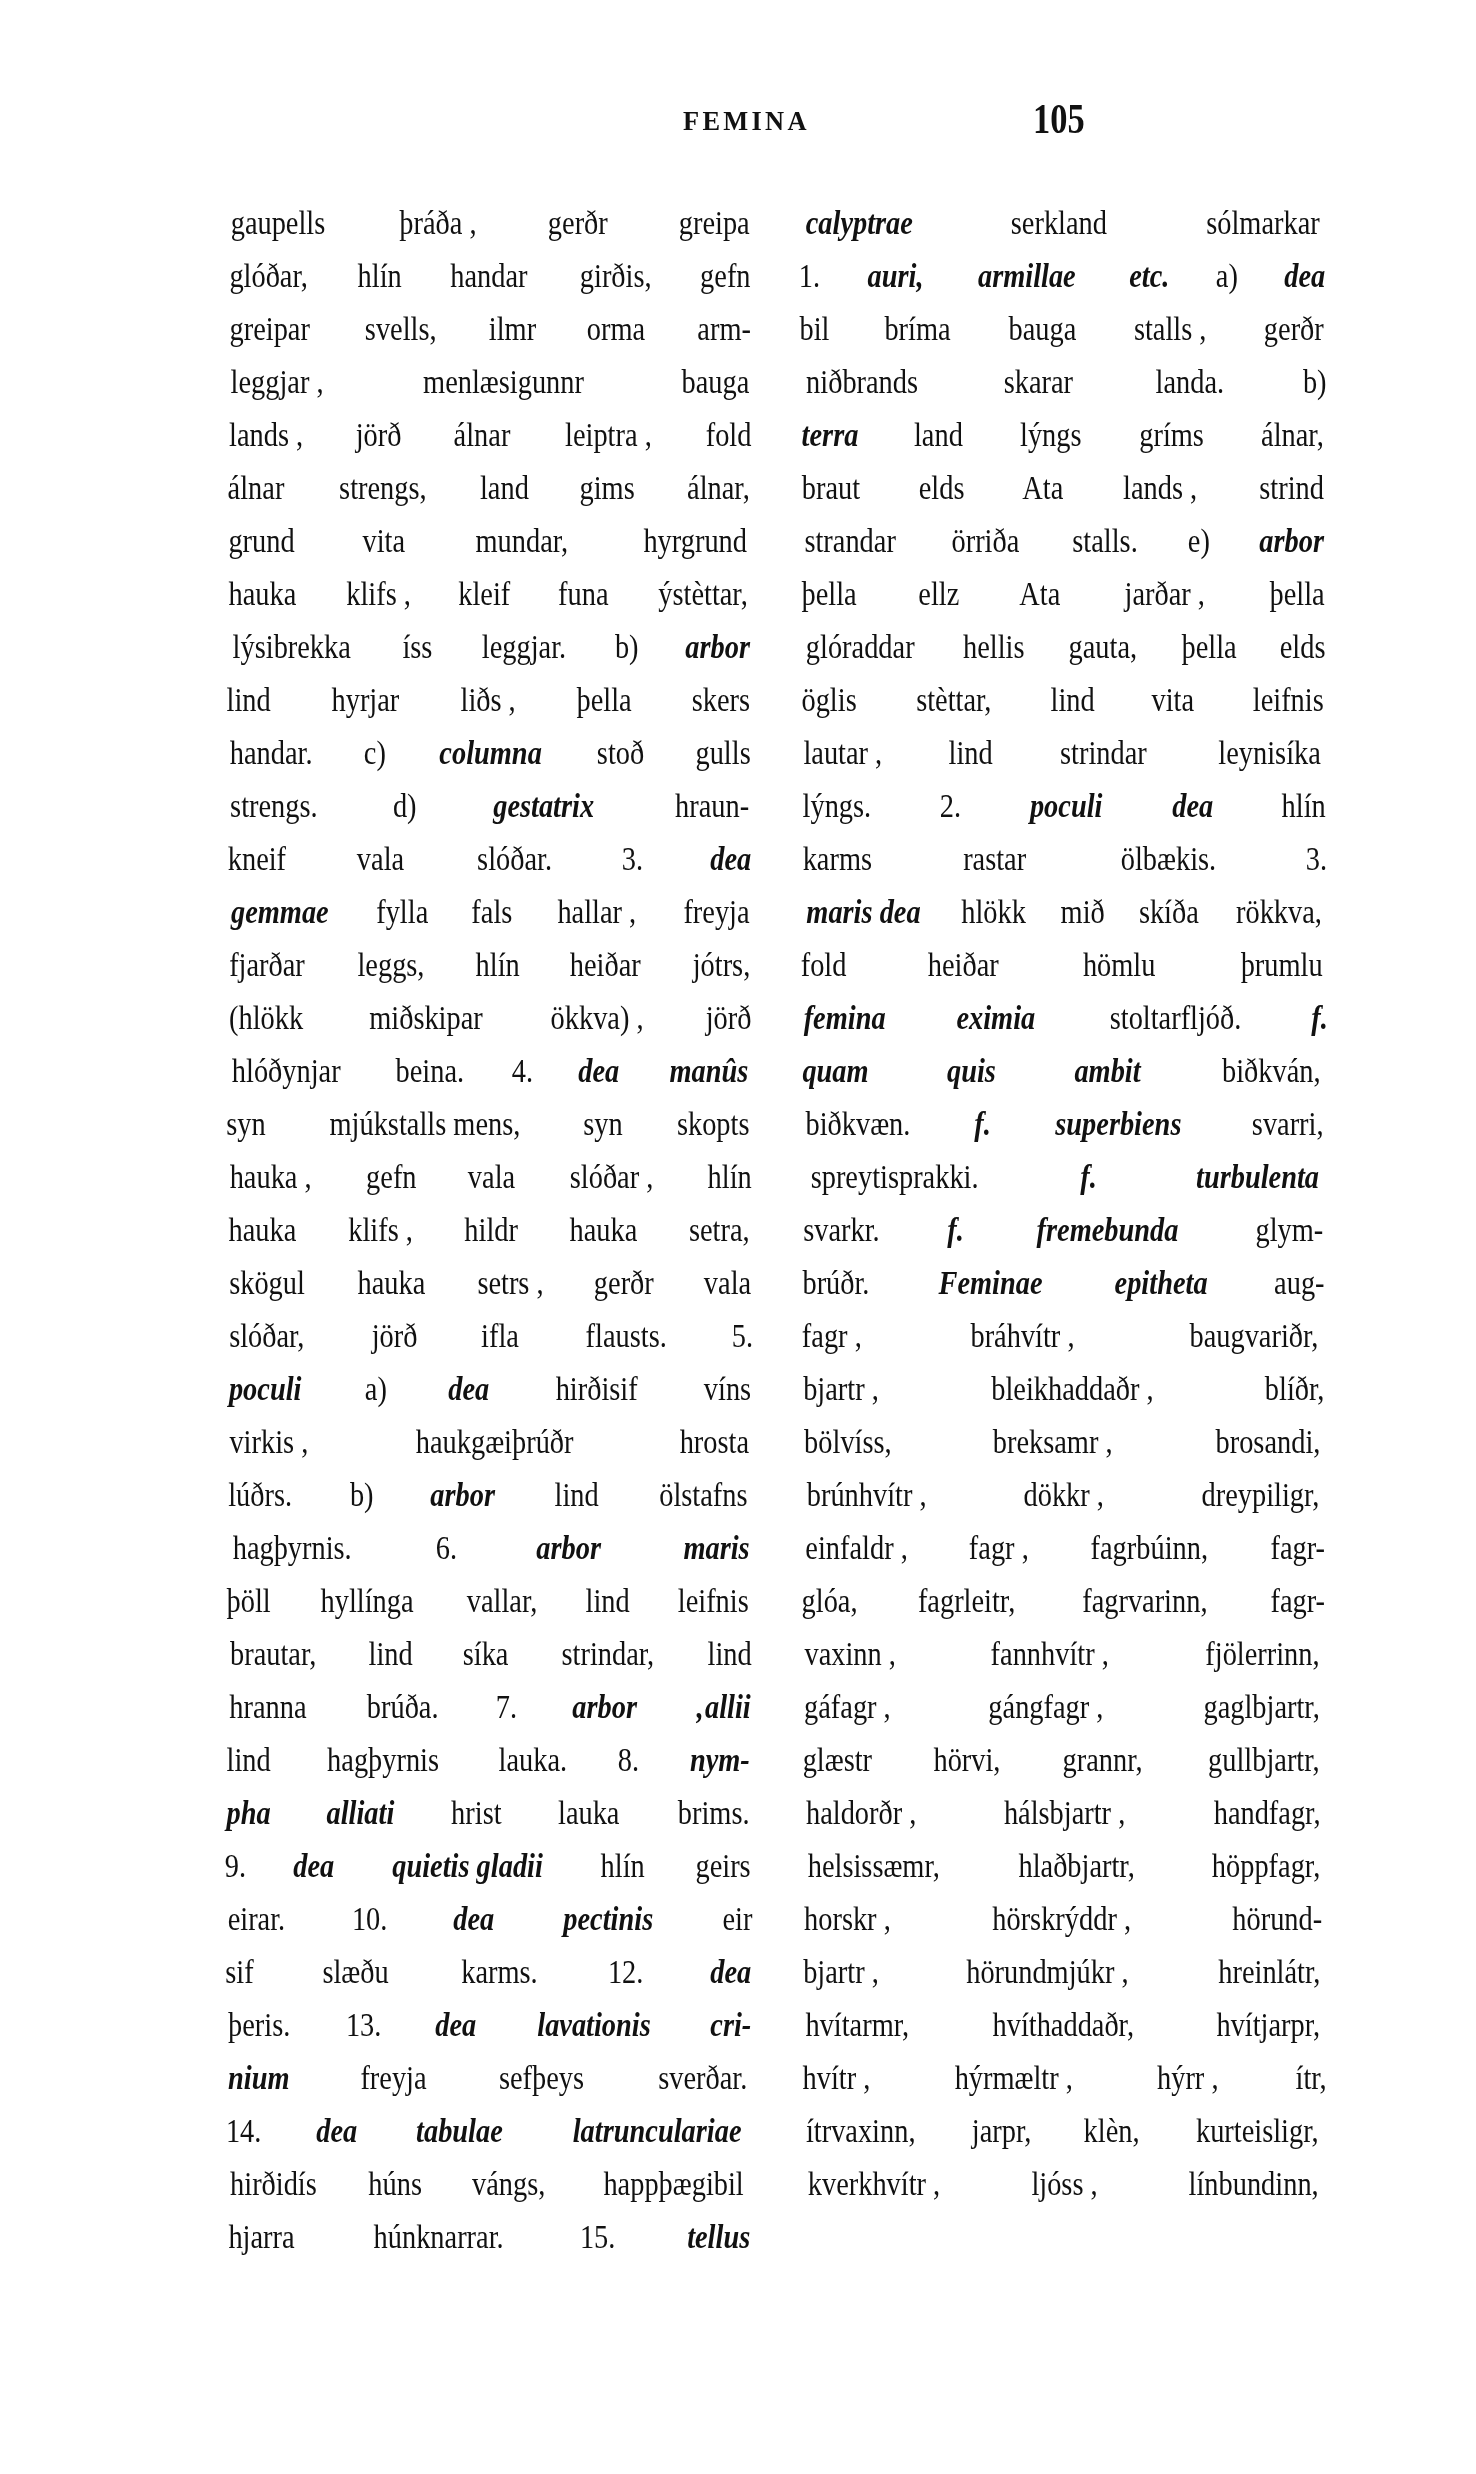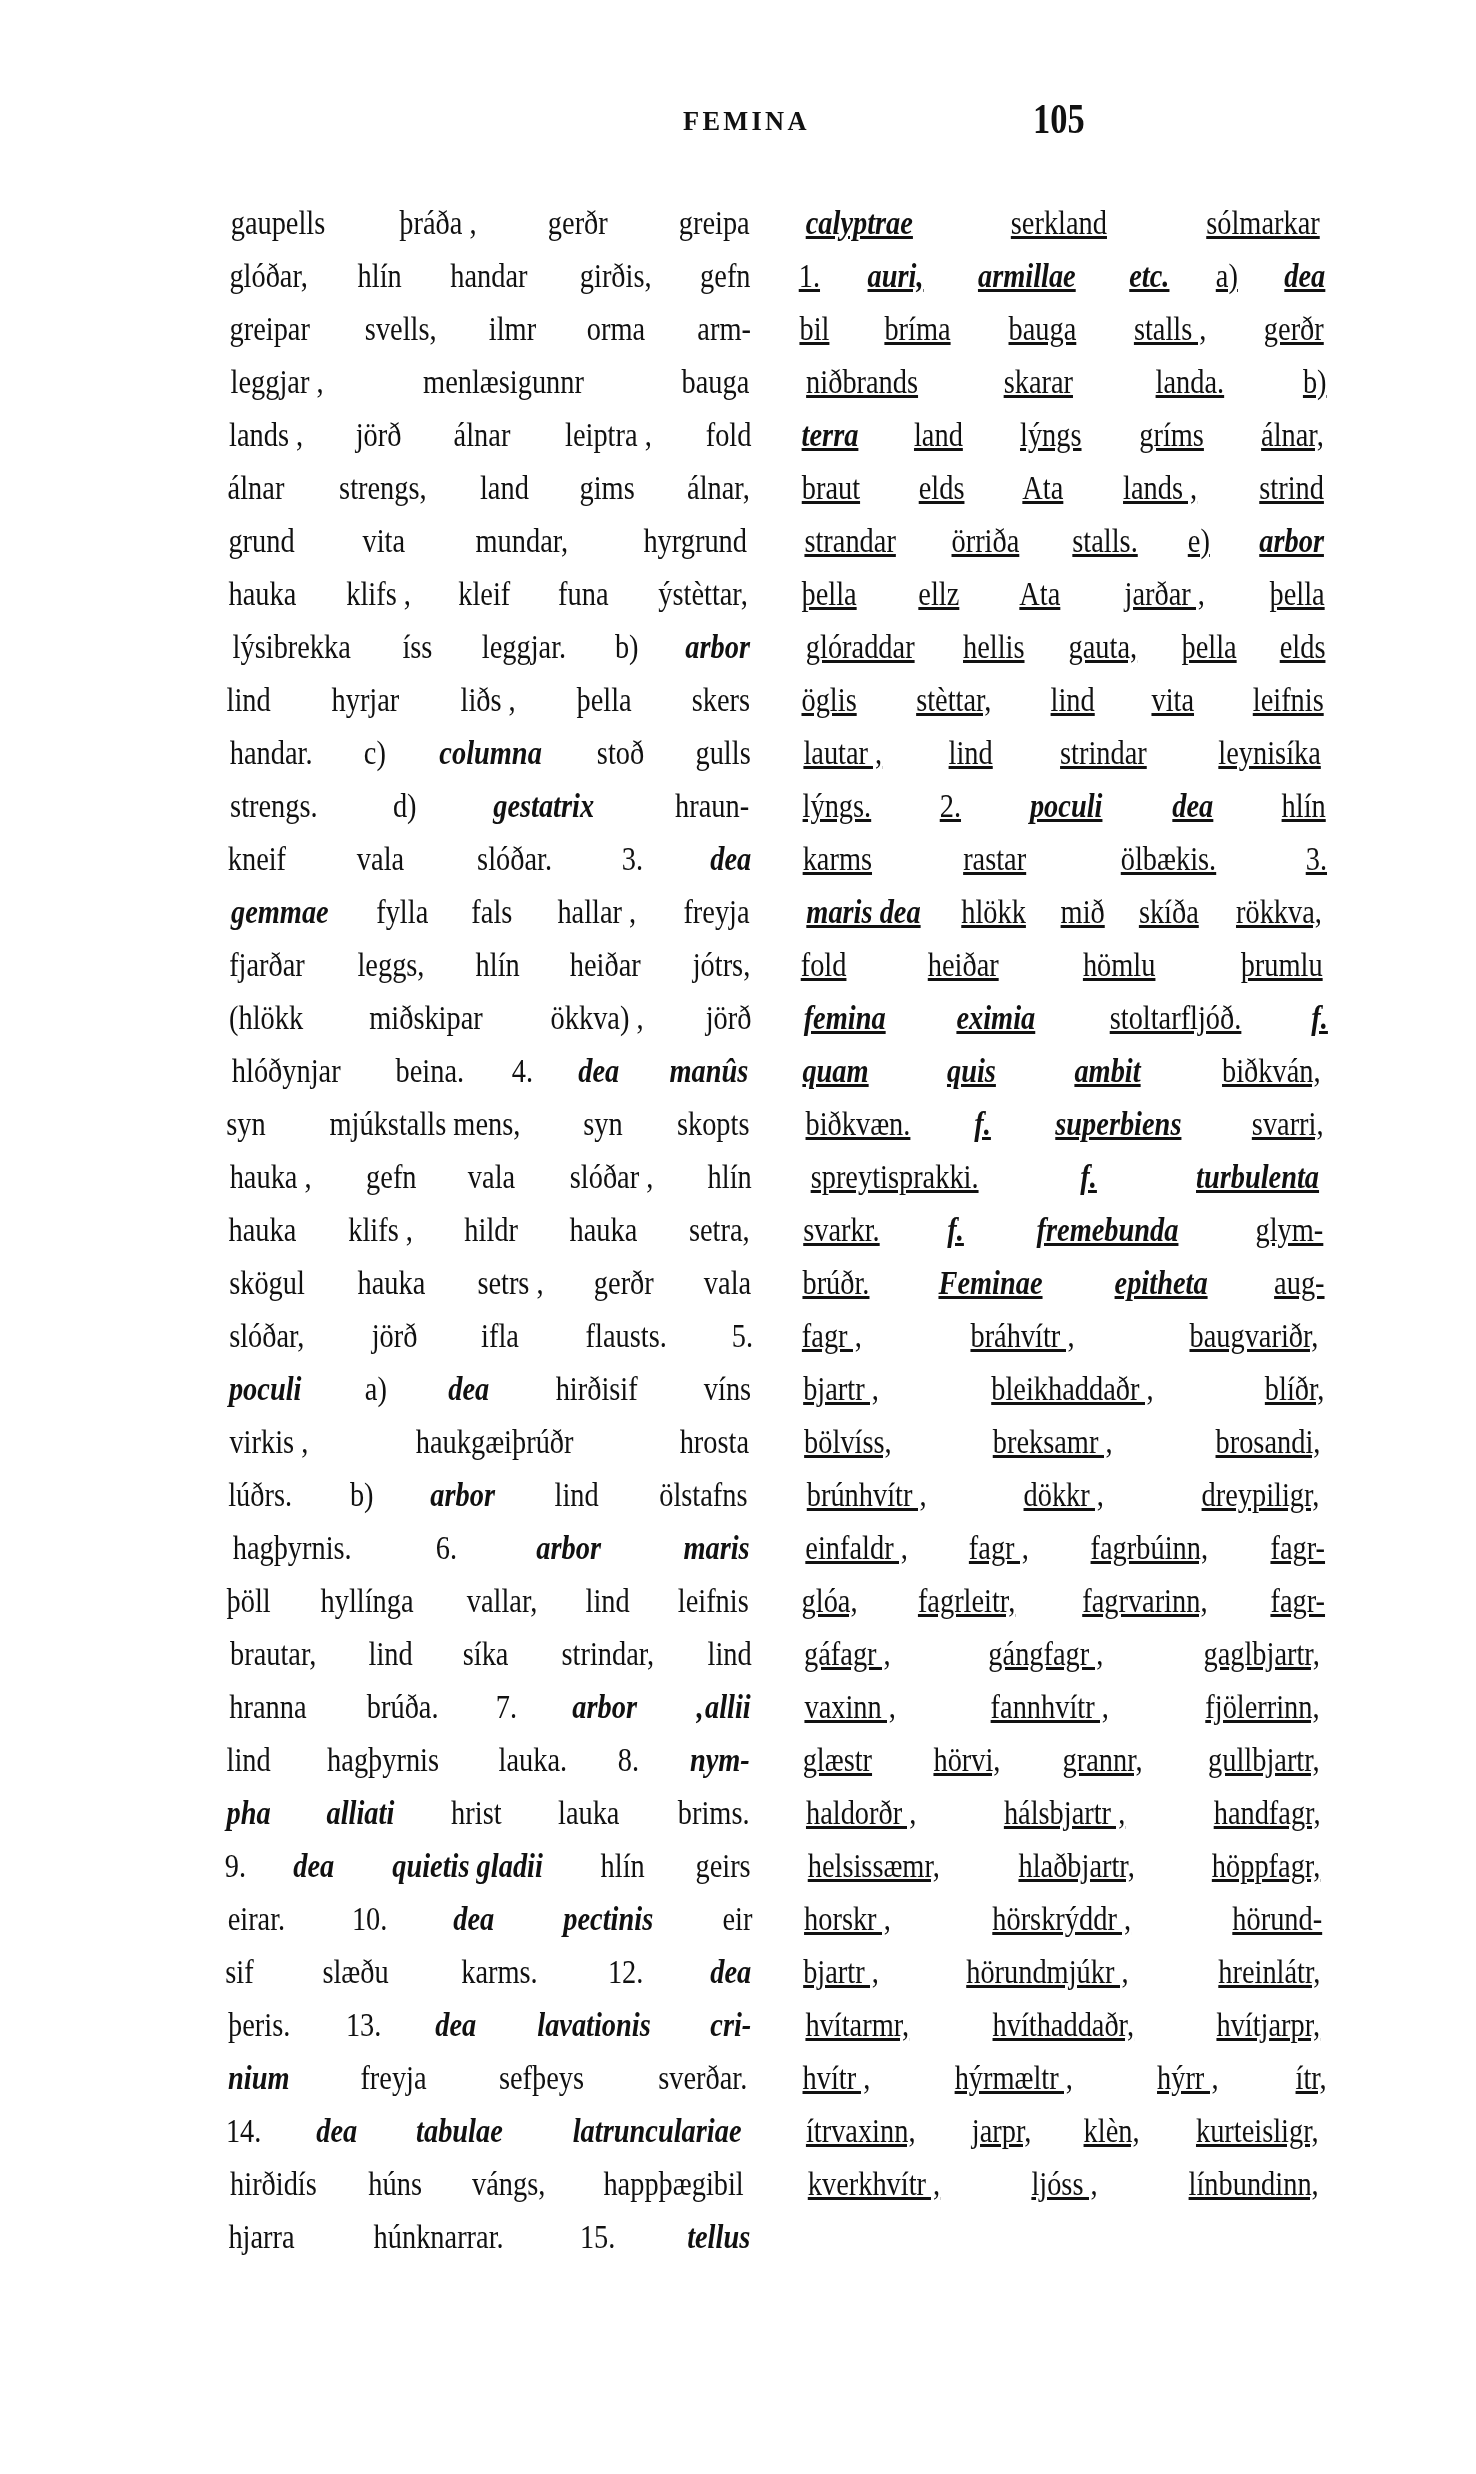--- a/index.html
+++ b/index.html
@@ -5,21 +5,21 @@
   html, body { margin: 0; padding: 0; background: #ffffff; }
   body { width: 1477px; height: 2475px; position: relative; overflow: hidden;
          font-family: "Liberation Serif", "DejaVu Serif", serif; color: #111111; }
   .running-head { position: absolute; top: 96px; left: 0; width: 1477px; height: 41px; }
   .head-title { position: absolute; left: 683px; top: 10px; font-size: 26.4px; font-weight: bold;
                 letter-spacing: 3.3px; transform: scaleY(1.05); }
   .page-number { position: absolute; left: 1033px; top: -1.6px; font-size: 43px; font-weight: bold;
                  transform: scaleX(0.8); transform-origin: left top; }
   .column { position: absolute; top: 205px; width: 532px; }
   .col-left { left: 223px; }
-  .col-right { left: 797px; text-decoration: underline; }
+  .col-right { left: 797px; }
   .line { height: 53px; line-height: 36px; font-size: 33px; white-space: nowrap;
           display: flex; justify-content: space-between; }
   .w { display: inline-block; transform: scaleX(0.86); transform-origin: center; }
   .w.i { font-style: italic; font-weight: bold; }
 </style>
 </head>
 <body>
 
 <div class="running-head">
   <span class="head-title">FEMINA</span>
@@ -449,28 +449,28 @@
       <span class="w">fagrbúinn,</span>
       <span class="w">fagr-</span>
     </div>
     <div class="line">
       <span class="w">glóa,</span>
       <span class="w">fagrleitr,</span>
       <span class="w">fagrvarinn,</span>
       <span class="w">fagr-</span>
     </div>
     <div class="line">
+      <span class="w">vaxinn ,</span>
+      <span class="w">fannhvítr ,</span>
+      <span class="w">fjölerrinn,</span>
+    </div>
+    <div class="line">
       <span class="w">gáfagr ,</span>
       <span class="w">gángfagr ,</span>
       <span class="w">gaglbjartr,</span>
-    </div>
-    <div class="line">
-      <span class="w">vaxinn ,</span>
-      <span class="w">fannhvítr ,</span>
-      <span class="w">fjölerrinn,</span>
     </div>
     <div class="line">
       <span class="w">glæstr</span>
       <span class="w">hörvi,</span>
       <span class="w">grannr,</span>
       <span class="w">gullbjartr,</span>
     </div>
     <div class="line">
       <span class="w">haldorðr ,</span>
       <span class="w">hálsbjartr ,</span>

